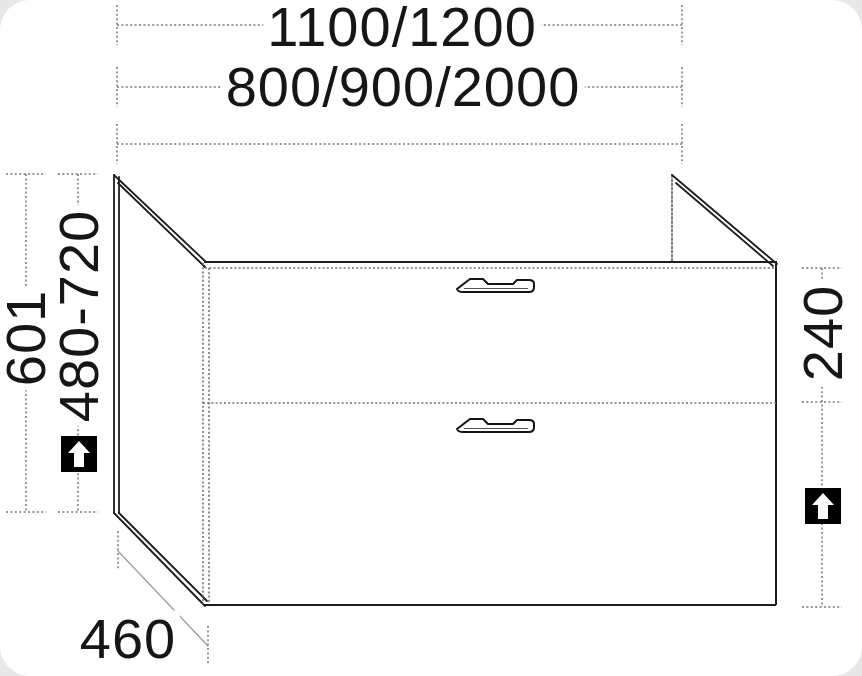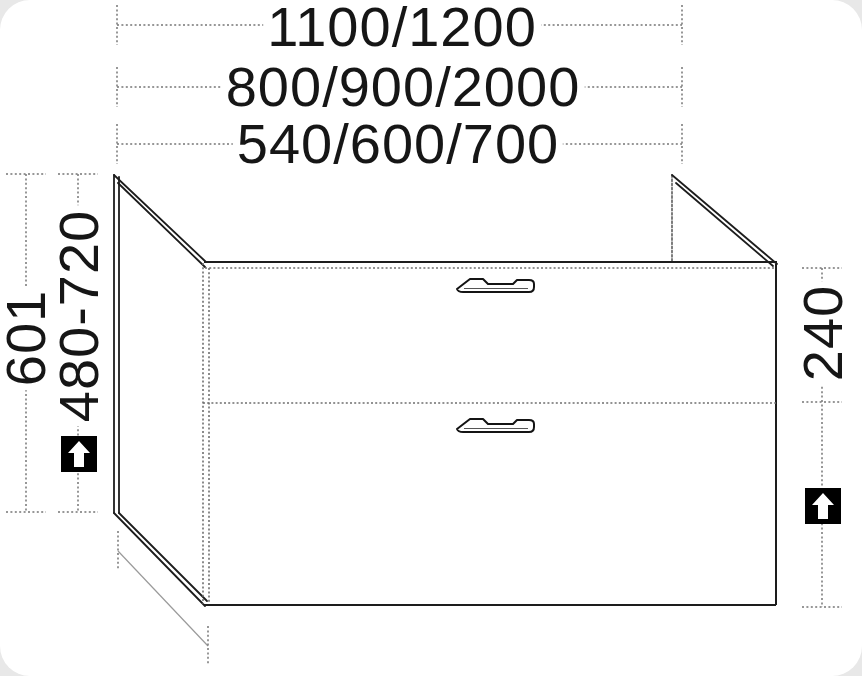--- a/index.html
+++ b/index.html
@@ -113,22 +113,22 @@
     <g>
       <rect x="805" y="488" width="36" height="36" fill="#000000"></rect>
       <polygon points="823,493 834,505 828,505 828,519 818,519 818,505 812,505" fill="#ffffff"></polygon>
     </g>
   </svg>
 
   <div class="lbl" style="left:402px;top:27px">1100/1200</div>
 
   <div class="lbl" style="left:403px;top:87px">800/900/2000</div>
 
-  <div class="lbl" style="left:398px;top:144px">540/600/700</div>
 
   <div class="lbl vert" style="left:26px;top:338px">601</div>
 
   <div class="lbl vert" style="left:79px;top:316px">480-720</div>
 
   <div class="lbl vert" style="left:823px;top:333px">240</div>
 
+  <div class="lbl" style="left:128px;top:639px">460</div>
 
 </div>
 
 </body></html>

